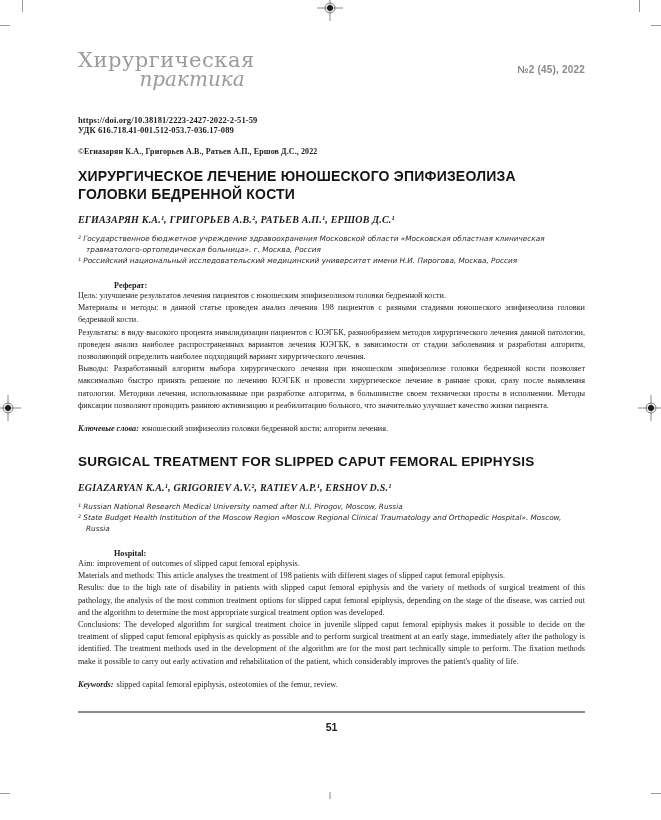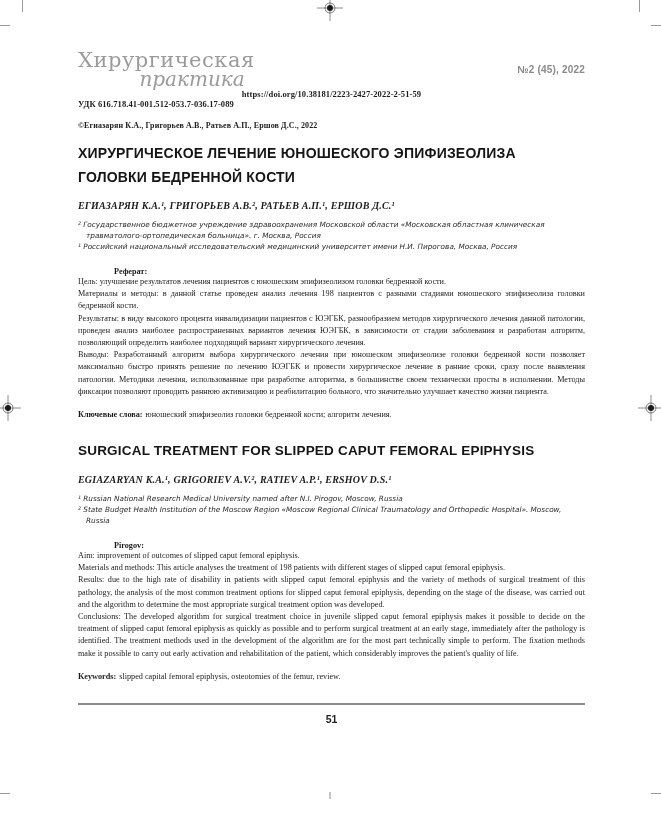--- a/index.html
+++ b/index.html
@@ -18,36 +18,36 @@
   
   .content{position:absolute;left:78px;top:0;width:507px;}
   
   .header{display:flex;justify-content:space-between;align-items:flex-start;padding-top:50px;}
   .logo{color:#9b9b9b;line-height:1;}
   .logo-line1{font-family:"DejaVu Serif", serif;font-size:21px;letter-spacing:0.5px;}
   .logo-line2{font-family:"DejaVu Serif", serif;font-style:italic;font-size:20px;text-align:right;padding-right:10px;margin-top:-2px;}
   .issue{font-family:"Liberation Sans", sans-serif;font-weight:bold;font-size:10px;color:#8a8a8a;margin-top:14px;letter-spacing:0.2px;}
   
   .meta-line{font-weight:bold;font-size:8.5px;letter-spacing:0.1px;}
-  .doi{text-align:center;}
+  .doi{margin-top:26px;}
   .udc{}
   .copyright{margin-top:12px;font-size:8px;}
   
-  .title{font-family:"Liberation Sans", sans-serif;font-weight:bold;font-size:14px;line-height:24px;color:#151515;letter-spacing:0.2px;}
+  .title{font-family:"Liberation Sans", sans-serif;font-weight:bold;font-size:14px;line-height:18px;color:#151515;letter-spacing:0.2px;}
   .title-ru{margin-top:11px;}
   .title-en{margin-top:20px;font-size:13.5px;}
   .authors{font-weight:bold;font-style:italic;font-size:10px;margin-top:11px;letter-spacing:0.2px;}
   
   .affil{margin-top:8px;font-family:"DejaVu Sans", sans-serif;font-style:italic;font-size:7.3px;line-height:11px;color:#2a2a2a;}
   .affil p{margin:0;padding-left:8px;text-indent:-8px;}
   
   .section-label{font-weight:bold;font-size:8.2px;margin-top:15px;padding-left:36px;}
   .abstract p{margin:0;font-size:8.2px;line-height:12.2px;text-align:justify;}
   .kw{margin-top:12px;font-size:8.2px;}
-  .kw .kw-label{font-weight:bold;margin-right:3px;}
+  .kw .kw-label{font-weight:bold;font-style:italic;margin-right:3px;}
   
   .rule{height:2px;background:#8c8c8c;margin-top:22px;}
   .pagenum{font-family:"Liberation Sans", sans-serif;font-weight:bold;font-size:10.5px;text-align:center;margin-top:8px;color:#222;}
 </style>
 </head>
 <body>
 
 <div class="page">
 
   <div class="cropline" style="left:22px;top:0;width:1px;height:12px;"></div>
@@ -122,21 +122,21 @@
     <p class="kw">
       <span class="kw-label">Ключевые слова:</span><span>юношеский эпифизеолиз головки бедренной кости; алгоритм лечения.</span>
     </p>
 
     <div class="title title-en">SURGICAL TREATMENT FOR SLIPPED CAPUT FEMORAL EPIPHYSIS</div>
     <div class="authors">EGIAZARYAN K.A.¹, GRIGORIEV A.V.², RATIEV A.P.¹, ERSHOV D.S.¹</div>
     <div class="affil">
       <p>¹ Russian National Research Medical University named after N.I. Pirogov, Moscow, Russia</p>
       <p>² State Budget Health Institution of the Moscow Region «Moscow Regional Clinical Traumatology and Orthopedic Hospital». Moscow, Russia</p>
     </div>
-    <div class="section-label">Pirogov:</div>
+    <div class="section-label">Hospital:</div>
     <div class="abstract">
       <p>Aim: improvement of outcomes of slipped caput femoral epiphysis.</p>
       <p>Materials and methods: This article analyses the treatment of 198 patients with different stages of slipped caput femoral epiphysis.</p>
       <p>Results: due to the high rate of disability in patients with slipped caput femoral epiphysis and the variety of methods of surgical treatment of this pathology, the analysis of the most common treatment options for slipped caput femoral epiphysis, depending on the stage of the disease, was carried out and the algorithm to determine the most appropriate surgical treatment option was developed.</p>
       <p>Conclusions: The developed algorithm for surgical treatment choice in juvenile slipped caput femoral epiphysis makes it possible to decide on the treatment of slipped caput femoral epiphysis as quickly as possible and to perform surgical treatment at an early stage, immediately after the pathology is identified. The treatment methods used in the development of the algorithm are for the most part technically simple to perform. The fixation methods make it possible to carry out early activation and rehabilitation of the patient, which considerably improves the patient's quality of life.</p>
     </div>
     <p class="kw">
       <span class="kw-label">Keywords:</span><span>slipped capital femoral epiphysis, osteotomies of the femur, review.</span>
     </p>
 

